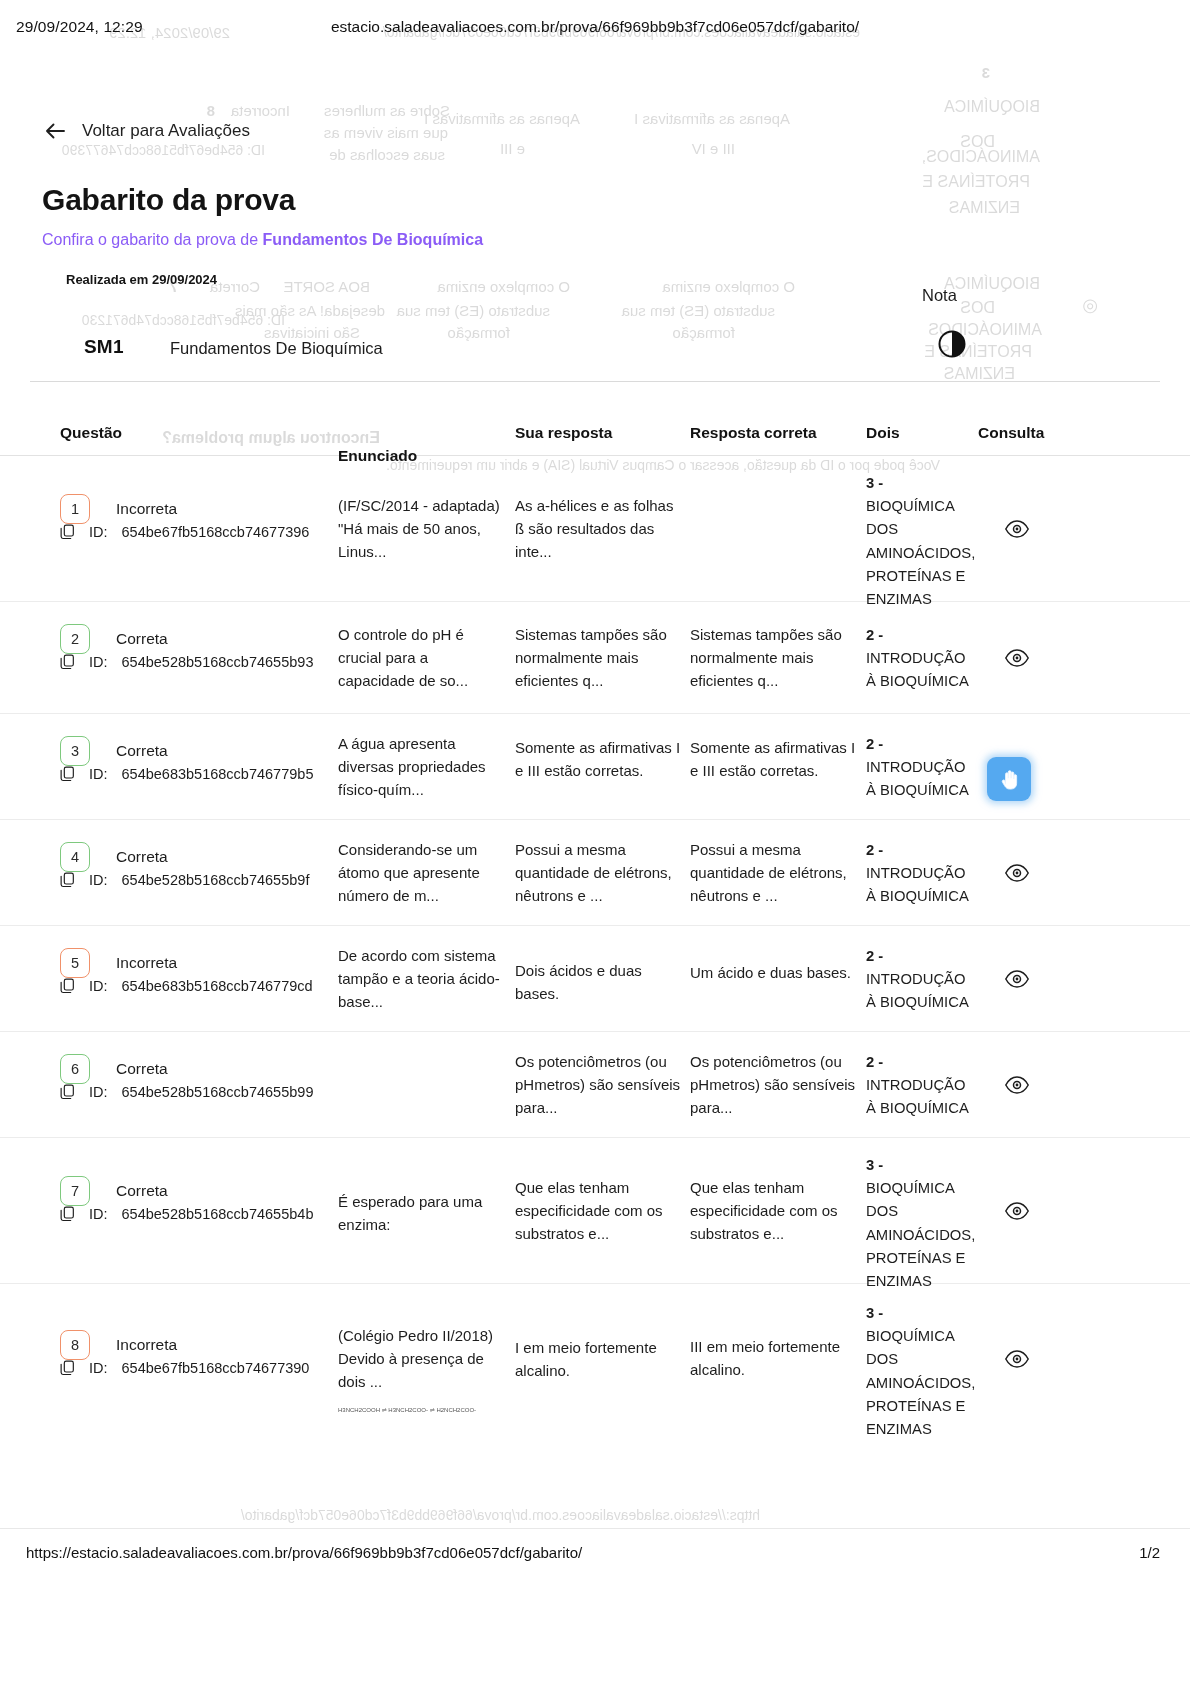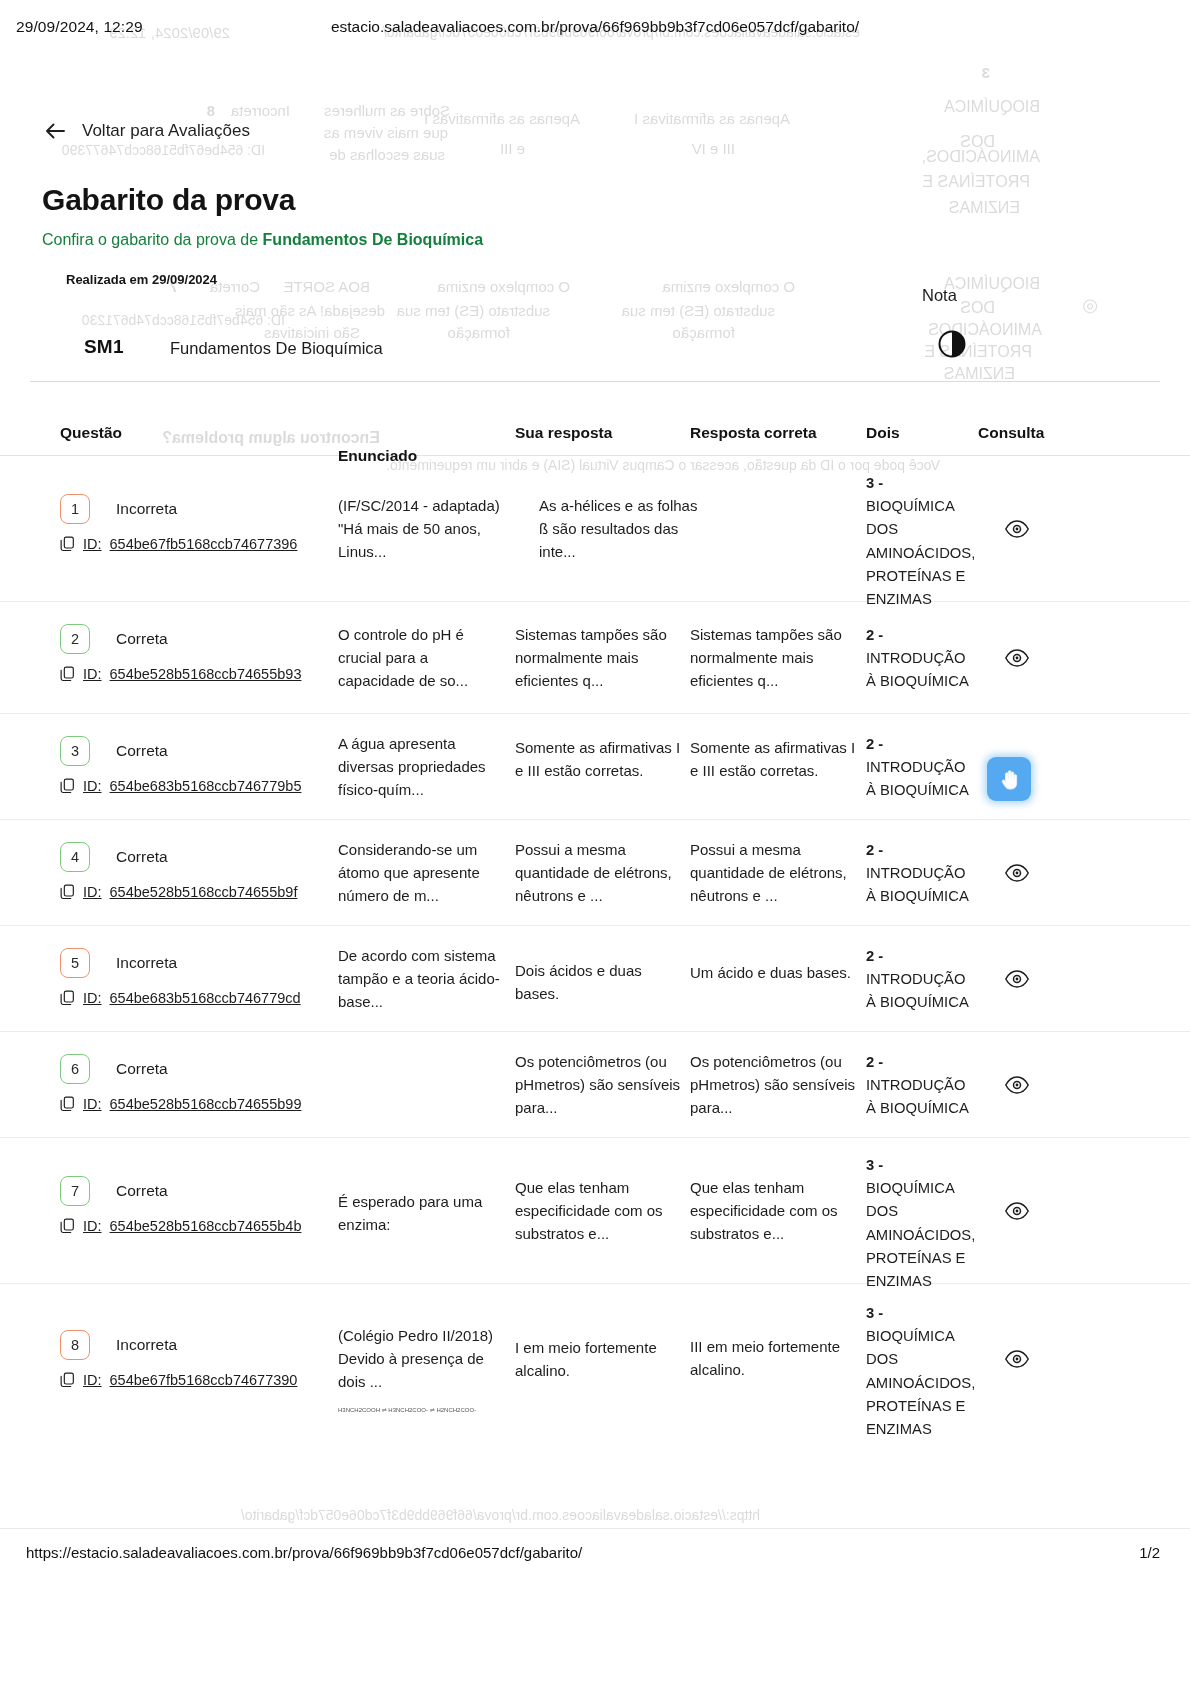--- a/index.html
+++ b/index.html
@@ -87,21 +87,21 @@
     left: 42px; top: 183px;
     font-size: 30px;
     font-weight: 700;
     letter-spacing: -0.2px;
     color: #131313;
   }
   #subtitle {
     position: absolute;
     left: 42px; top: 231px;
     font-size: 16px;
-    color: #15803d;
+    color: #8b5cf6;
   }
   #subtitle b { font-weight: 700; }
 
   #done-on {
     position: absolute;
     left: 66px; top: 272px;
     font-size: 13px;
     font-weight: 700;
     color: #141414;
   }
@@ -202,26 +202,24 @@
     color: #2b2b2b;
     background: #fff;
     box-sizing: border-box;
     flex: 0 0 auto;
   }
   .q-badge.ok { border-color: #7ec97e; }
   .q-status { font-size: 15.5px; color: #1d1d1d; }
   .q-idline {
     display: flex;
     align-items: center;
-    gap: 8px;
-    margin-top: 12px;
+    gap: 14px;
     font-size: 14.5px;
     color: #1d1d1d;
     white-space: nowrap;
-    text-decoration: underline;
   }
   .q-idline .copy-ico { width: 15px; height: 16px; flex: 0 0 auto; }
 
   .tema-cell {
     font-size: 14.8px;
     line-height: 1.58;
   }
   .tema-cell .tema-num { font-weight: 700; }
 
   .eye-btn {
@@ -374,21 +372,21 @@
             <div class="q-idline">
               <span class="copy-ico"><svg viewBox="0 0 16 17" width="15" height="16">
                   <rect x="4.6" y="1.2" width="9.6" height="11.6" rx="2" fill="none" stroke="#1d1d1d" stroke-width="1.25"></rect>
                   <path d="M11.4 15.4 H3.2 a2 2 0 0 1-2-2 V4.6" fill="none" stroke="#1d1d1d" stroke-width="1.25" stroke-linecap="round"></path>
                 </svg></span>
               <span>ID:</span>
               <span>654be67fb5168ccb74677396</span>
             </div>
           </div>
           <div class="cellbox" style="left: 338px; width: 168px; top: 39.2955px;"><span>(IF/SC/2014 - adaptada) "Há mais de 50 anos, Linus...</span></div>
-          <div class="cellbox" style="left: 515px; width: 168px; top: 39.2955px; margin-left: 24px;"><span>As a-hélices e as folhas ß são resultados das inte...</span></div>
+          <div class="cellbox" style="left: 515px; width: 168px; top: 39.2955px;"><span>As a-hélices e as folhas ß são resultados das inte...</span></div>
           <div class="cellbox tema-cell" style="left: 866px; width: 108px; top: 15.5px;">
             <div class="tema-num">3 -</div>
             <div>BIOQUÍMICA DOS AMINOÁCIDOS, PROTEÍNAS E ENZIMAS</div>
           </div>
           <div class="eye-btn" style="left: 1004px; top: 60px;"><svg viewBox="0 0 26 26" width="26" height="26">
               <path d="M1.8 13 C4.8 7.4 9 5 13 5 s8.2 2.4 11.2 8 c-3 5.6-7.2 8-11.2 8 S4.8 18.6 1.8 13 Z" fill="none" stroke="#1d1d1d" stroke-width="1.5"></path>
               <circle cx="13" cy="13" r="3.5" fill="none" stroke="#1d1d1d" stroke-width="1.5"></circle>
               <circle cx="13" cy="13" r="1.4" fill="#1d1d1d"></circle>
             </svg></div>
         </div>

